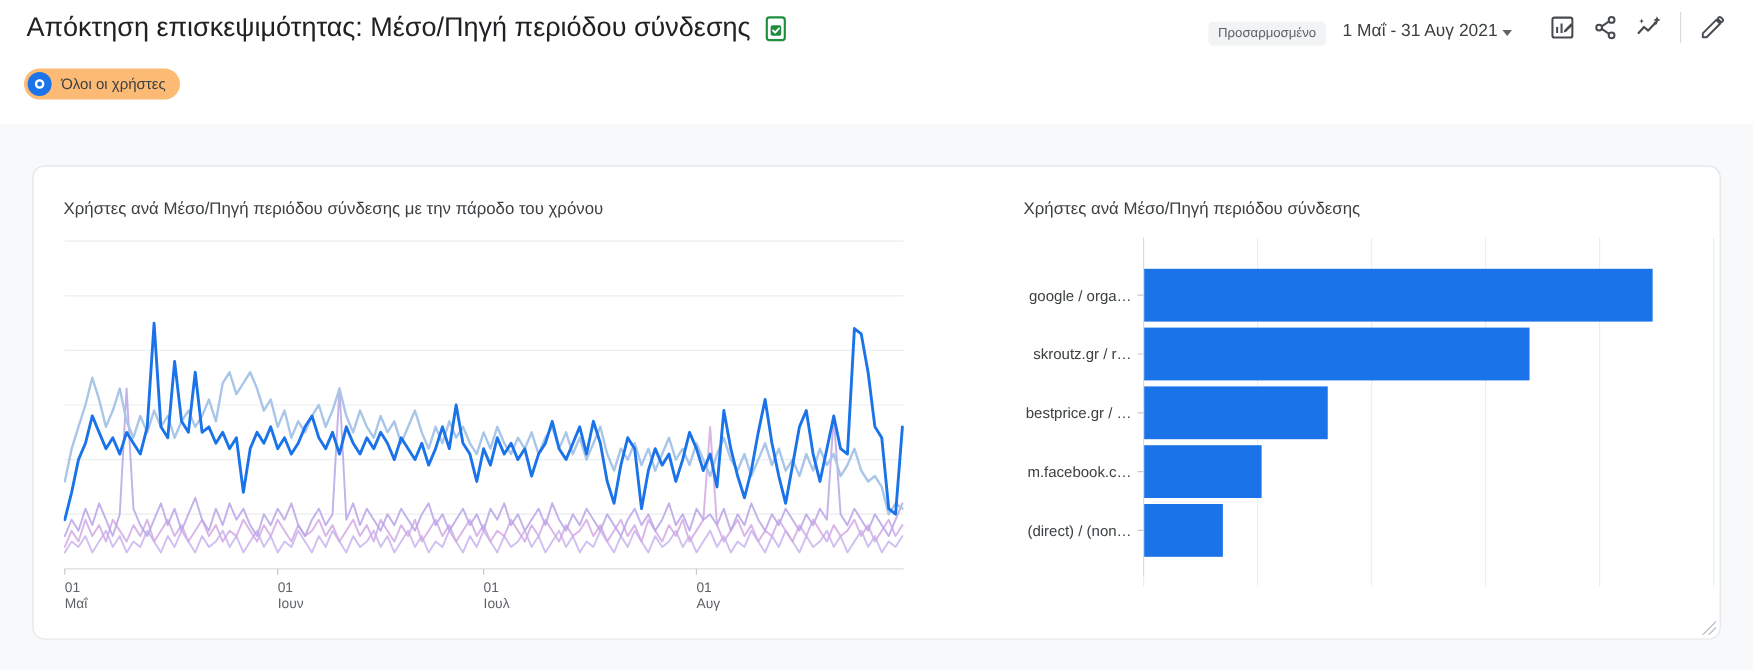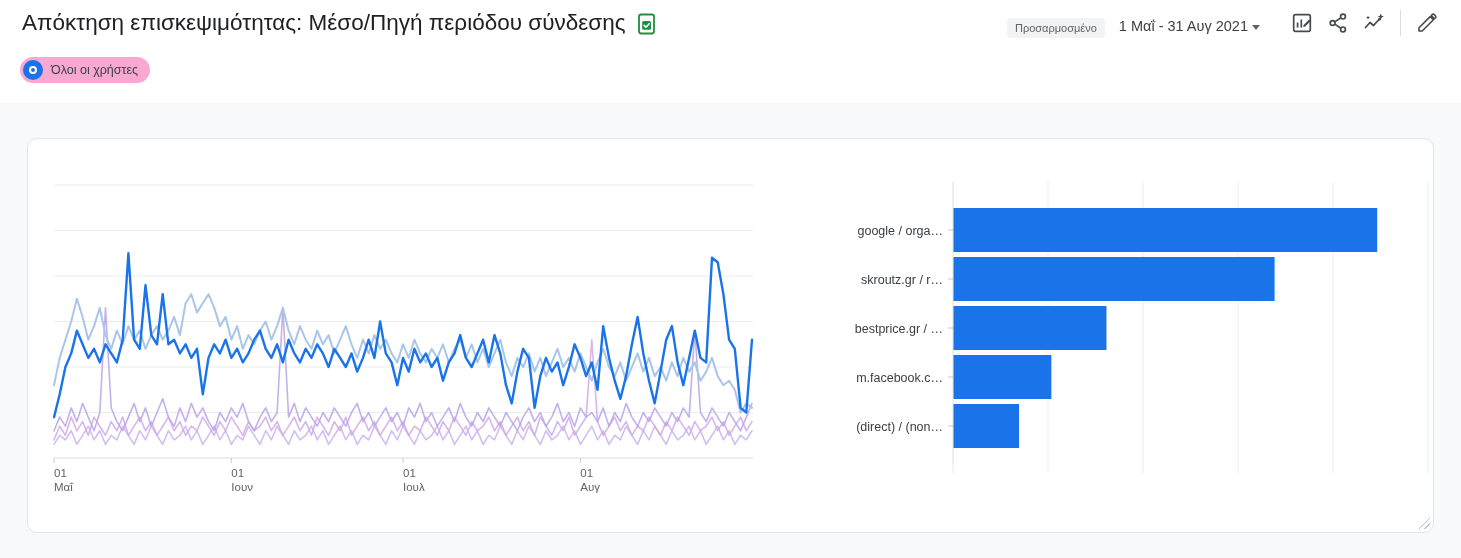--- a/index.html
+++ b/index.html
@@ -9,21 +9,21 @@
     background:#f7f9fa;
     font-family:"Liberation Sans","DejaVu Sans",sans-serif;
     -webkit-font-smoothing:antialiased;
   }
   .topbar { position:absolute; left:0; top:0; width:1461px; height:103px; background:#ffffff; }
   .title-row { position:absolute; left:22px; top:10px; display:flex; align-items:center; gap:10px; }
   .page-title { font-size:22.5px; font-weight:400; color:#202124; margin:0; white-space:nowrap; }
   .doc-check { display:inline-flex; margin-top:2px; }
 
   .chip { position:absolute; left:20px; top:57px; height:26px; display:inline-flex; align-items:center;
-          gap:8px; padding:0 12px 0 3px; background:#f9a8d4; border-radius:13px; cursor:pointer; }
+          gap:8px; padding:0 12px 0 3px; background:#fdba74; border-radius:13px; cursor:pointer; }
   .chip-circle { width:20px; height:20px; border-radius:50%; background:#1a73e8; display:flex; align-items:center; justify-content:center; }
   .chip-ring { width:8px; height:8px; border:2px solid #ffffff; border-radius:50%; }
   .chip-label { font-size:12.5px; color:#3c4043; }
 
   .topbar-right { position:absolute; right:16px; top:8px; height:30px; display:flex; align-items:flex-end; }
   .date-badge { background:#f1f3f4; color:#5f6368; font-size:11px; padding:4px 8px; border-radius:4px; margin-right:12px; white-space:nowrap; }
   .date-btn { display:flex; align-items:center; gap:4px; background:none; border:none; cursor:pointer;
               font-family:inherit; font-size:14.5px; color:#3c4043; padding:4px 2px; white-space:nowrap; }
   .caret { width:0; height:0; border-left:4.5px solid transparent; border-right:4.5px solid transparent; border-top:5px solid #5f6368; margin-top:2px; }
   .toolbar { display:flex; align-items:center; margin-left:22px; }
@@ -104,20 +104,21 @@
         <svg width="24" height="24" viewBox="0 0 24 24">
           <path d="M4 16.8 L4 20 l3.2 0 L18.4 8.8 l-3.2 -3.2 z M19.5 7.7 l1.1 -1.1 a1.1 1.1 0 0 0 0 -1.6 l-1.6 -1.6 a1.1 1.1 0 0 0 -1.6 0 l-1.1 1.1 z" fill="none" stroke="#474b4f" stroke-width="1.6" stroke-linejoin="round"></path>
         </svg>
       </button>
     </div>
   </div>
 </div>
 
 <div class="card">
   <div class="chart-block chart-left">
+    <h2>Χρήστες ανά Μέσο/Πηγή περιόδου σύνδεσης με την πάροδο του χρόνου</h2>
     <svg id="line-chart" width="702" height="324" viewBox="0 0 702 324">
         <line x1="1" y1="232.5" x2="700" y2="232.5" stroke="#ebedef" stroke-width="1"></line>
         <line x1="1" y1="187" x2="700" y2="187" stroke="#ebedef" stroke-width="1"></line>
         <line x1="1" y1="141.5" x2="700" y2="141.5" stroke="#ebedef" stroke-width="1"></line>
         <line x1="1" y1="96" x2="700" y2="96" stroke="#ebedef" stroke-width="1"></line>
         <line x1="1" y1="50.5" x2="700" y2="50.5" stroke="#ebedef" stroke-width="1"></line>
         <line x1="1" y1="5" x2="700" y2="5" stroke="#ebedef" stroke-width="1"></line>
         <line x1="1" y1="278" x2="700" y2="278" stroke="#dadce0" stroke-width="1"></line>
         <line x1="1" y1="278" x2="1" y2="283" stroke="#c7cacd" stroke-width="1"></line>
         <text x="1" y="297" font-size="11.5" fill="#5f6368">01</text>
@@ -133,20 +134,21 @@
         <text x="527.3618" y="311" font-size="11.5" fill="#5f6368">Αυγ</text>
         <polyline points="1.0,264.4 6.7,255.3 12.4,259.8 18.2,250.7 23.9,264.4 29.6,255.3 35.3,246.2 41.0,259.8 46.8,250.7 52.5,264.4 58.2,255.3 63.9,259.8 69.7,246.2 75.4,255.3 81.1,264.4 86.8,250.7 92.5,259.8 98.3,246.2 104.0,255.3 109.7,264.4 115.4,250.7 121.1,259.8 126.9,255.3 132.6,246.2 138.3,259.8 144.0,250.7 149.8,264.4 155.5,255.3 161.2,246.2 166.9,259.8 172.6,250.7 178.4,264.4 184.1,255.3 189.8,259.8 195.5,246.2 201.2,255.3 207.0,264.4 212.7,250.7 218.4,259.8 224.1,246.2 229.9,255.3 235.6,264.4 241.3,250.7 247.0,259.8 252.7,255.3 258.5,246.2 264.2,259.8 269.9,250.7 275.6,264.4 281.3,255.3 287.1,246.2 292.8,259.8 298.5,250.7 304.2,264.4 310.0,255.3 315.7,259.8 321.4,246.2 327.1,255.3 332.8,264.4 338.6,250.7 344.3,259.8 350.0,246.2 355.7,255.3 361.4,264.4 367.2,250.7 372.9,259.8 378.6,255.3 384.3,246.2 390.0,259.8 395.8,250.7 401.5,264.4 407.2,255.3 412.9,246.2 418.7,259.8 424.4,250.7 430.1,264.4 435.8,255.3 441.5,259.8 447.3,246.2 453.0,255.3 458.7,264.4 464.4,250.7 470.1,259.8 475.9,246.2 481.6,255.3 487.3,264.4 493.0,250.7 498.8,259.8 504.5,255.3 510.2,246.2 515.9,259.8 521.6,250.7 527.4,264.4 533.1,255.3 538.8,246.2 544.5,259.8 550.2,250.7 556.0,264.4 561.7,255.3 567.4,259.8 573.1,246.2 578.9,255.3 584.6,264.4 590.3,250.7 596.0,259.8 601.7,246.2 607.5,255.3 613.2,264.4 618.9,250.7 624.6,259.8 630.3,255.3 636.1,246.2 641.8,259.8 647.5,250.7 653.2,264.4 659.0,255.3 664.7,246.2 670.4,259.8 676.1,250.7 681.8,264.4 687.6,255.3 693.3,259.8 699.0,250.7" fill="none" stroke="#c7b5ee" stroke-width="1.6" stroke-linejoin="round" stroke-linecap="round" opacity="0.85"></polyline>
         <polyline points="1.0,259.8 6.7,246.2 12.4,255.3 18.2,237.1 23.9,250.7 29.6,241.6 35.3,255.3 41.0,237.1 46.8,246.2 52.5,255.3 58.2,241.6 63.9,250.7 69.7,237.1 75.4,255.3 81.1,246.2 86.8,237.1 92.5,250.7 98.3,241.6 104.0,255.3 109.7,246.2 115.4,237.1 121.1,250.7 126.9,241.6 132.6,255.3 138.3,246.2 144.0,250.7 149.8,237.1 155.5,246.2 161.2,255.3 166.9,241.6 172.6,250.7 178.4,237.1 184.1,246.2 189.8,255.3 195.5,241.6 201.2,250.7 207.0,246.2 212.7,237.1 218.4,250.7 224.1,241.6 229.9,255.3 235.6,246.2 241.3,237.1 247.0,250.7 252.7,241.6 258.5,255.3 264.2,237.1 269.9,246.2 275.6,255.3 281.3,241.6 287.1,250.7 292.8,237.1 298.5,255.3 304.2,246.2 310.0,237.1 315.7,250.7 321.4,241.6 327.1,255.3 332.8,246.2 338.6,237.1 344.3,250.7 350.0,241.6 355.7,255.3 361.4,246.2 367.2,250.7 372.9,237.1 378.6,246.2 384.3,255.3 390.0,241.6 395.8,250.7 401.5,237.1 407.2,246.2 412.9,255.3 418.7,241.6 424.4,250.7 430.1,246.2 435.8,237.1 441.5,250.7 447.3,241.6 453.0,255.3 458.7,246.2 464.4,237.1 470.1,250.7 475.9,241.6 481.6,255.3 487.3,237.1 493.0,246.2 498.8,255.3 504.5,241.6 510.2,250.7 515.9,237.1 521.6,255.3 527.4,246.2 533.1,237.1 538.8,159.7 544.5,241.6 550.2,255.3 556.0,246.2 561.7,237.1 567.4,250.7 573.1,241.6 578.9,255.3 584.6,246.2 590.3,250.7 596.0,237.1 601.7,246.2 607.5,255.3 613.2,241.6 618.9,250.7 624.6,237.1 630.3,246.2 636.1,255.3 641.8,241.6 647.5,250.7 653.2,246.2 659.0,237.1 664.7,250.7 670.4,241.6 676.1,255.3 681.8,246.2 687.6,237.1 693.3,250.7 699.0,241.6" fill="none" stroke="#d2a8e4" stroke-width="1.6" stroke-linejoin="round" stroke-linecap="round" opacity="0.85"></polyline>
         <polyline points="1.0,250.7 6.7,237.1 12.4,246.2 18.2,227.9 23.9,241.6 29.6,223.4 35.3,237.1 41.0,250.7 46.8,232.5 52.5,127.8 58.2,227.9 63.9,241.6 69.7,250.7 75.4,237.1 81.1,223.4 86.8,241.6 92.5,227.9 98.3,246.2 104.0,232.5 109.7,218.8 115.4,237.1 121.1,246.2 126.9,227.9 132.6,241.6 138.3,223.4 144.0,237.1 149.8,227.9 155.5,241.6 161.2,250.7 166.9,232.5 172.6,241.6 178.4,227.9 184.1,237.1 189.8,223.4 195.5,241.6 201.2,250.7 207.0,237.1 212.7,227.9 218.4,241.6 224.1,232.5 229.9,127.8 235.6,237.1 241.3,223.4 247.0,241.6 252.7,227.9 258.5,237.1 264.2,246.2 269.9,232.5 275.6,241.6 281.3,227.9 287.1,237.1 292.8,246.2 298.5,232.5 304.2,223.4 310.0,241.6 315.7,232.5 321.4,246.2 327.1,237.1 332.8,227.9 338.6,241.6 344.3,232.5 350.0,246.2 355.7,227.9 361.4,237.1 367.2,223.4 372.9,241.6 378.6,232.5 384.3,246.2 390.0,237.1 395.8,227.9 401.5,241.6 407.2,223.4 412.9,237.1 418.7,246.2 424.4,232.5 430.1,241.6 435.8,227.9 441.5,237.1 447.3,246.2 453.0,232.5 458.7,241.6 464.4,250.7 470.1,237.1 475.9,227.9 481.6,241.6 487.3,232.5 493.0,246.2 498.8,237.1 504.5,223.4 510.2,241.6 515.9,232.5 521.6,246.2 527.4,227.9 533.1,237.1 538.8,232.5 544.5,241.6 550.2,227.9 556.0,246.2 561.7,232.5 567.4,241.6 573.1,223.4 578.9,237.1 584.6,246.2 590.3,232.5 596.0,241.6 601.7,227.9 607.5,237.1 613.2,246.2 618.9,232.5 624.6,241.6 630.3,227.9 636.1,237.1 641.8,150.6 647.5,232.5 653.2,241.6 659.0,227.9 664.7,237.1 670.4,246.2 676.1,232.5 681.8,241.6 687.6,250.7 693.3,237.1 699.0,223.4" fill="none" stroke="#b9a3e6" stroke-width="1.6" stroke-linejoin="round" stroke-linecap="round" opacity="0.85"></polyline>
         <polyline points="1.0,205.2 6.7,177.9 12.4,159.7 18.2,141.5 23.9,118.8 29.6,136.9 35.3,159.7 41.0,146.1 46.8,127.8 52.5,155.1 58.2,168.8 63.9,150.6 69.7,164.3 75.4,146.1 81.1,159.7 86.8,150.6 92.5,168.8 98.3,155.1 104.0,146.1 109.7,159.7 115.4,150.6 121.1,136.9 126.9,155.1 132.6,123.3 138.3,114.2 144.0,132.4 149.8,123.3 155.5,114.2 161.2,127.8 166.9,146.1 172.6,136.9 178.4,159.7 184.1,146.1 189.8,168.8 195.5,155.1 201.2,164.3 207.0,150.6 212.7,141.5 218.4,159.7 224.1,146.1 229.9,127.8 235.6,150.6 241.3,164.3 247.0,146.1 252.7,159.7 258.5,168.8 264.2,150.6 269.9,164.3 275.6,155.1 281.3,173.4 287.1,159.7 292.8,146.1 298.5,164.3 304.2,177.9 310.0,159.7 315.7,173.4 321.4,155.1 327.1,168.8 332.8,159.7 338.6,173.4 344.3,182.4 350.0,164.3 355.7,177.9 361.4,159.7 367.2,173.4 372.9,182.4 378.6,168.8 384.3,177.9 390.0,164.3 395.8,182.4 401.5,168.8 407.2,159.7 412.9,177.9 418.7,164.3 424.4,182.4 430.1,168.8 435.8,187.0 441.5,173.4 447.3,159.7 453.0,182.4 458.7,196.1 464.4,177.9 470.1,187.0 475.9,173.4 481.6,191.6 487.3,177.9 493.0,196.1 498.8,182.4 504.5,168.8 510.2,187.0 515.9,177.9 521.6,191.6 527.4,173.4 533.1,187.0 538.8,200.7 544.5,182.4 550.2,168.8 556.0,187.0 561.7,196.1 567.4,182.4 573.1,200.7 578.9,187.0 584.6,173.4 590.3,191.6 596.0,177.9 601.7,196.1 607.5,187.0 613.2,200.7 618.9,182.4 624.6,196.1 630.3,177.9 636.1,191.6 641.8,182.4 647.5,200.7 653.2,191.6 659.0,177.9 664.7,196.1 670.4,205.2 676.1,200.7 681.8,209.8 687.6,232.5 693.3,223.4 699.0,227.9" fill="none" stroke="#a9c6e8" stroke-width="2" stroke-linejoin="round" stroke-linecap="round" opacity="1"></polyline>
         <polyline points="1.0,237.1 6.7,214.3 12.4,187.0 18.2,173.4 23.9,150.6 29.6,164.3 35.3,177.9 41.0,168.8 46.8,182.4 52.5,164.3 58.2,173.4 63.9,182.4 69.7,159.7 75.4,73.3 81.1,159.7 86.8,168.8 92.5,105.1 98.3,155.1 104.0,164.3 109.7,114.2 115.4,164.3 121.1,159.7 126.9,173.4 132.6,164.3 138.3,177.9 144.0,168.8 149.8,214.3 155.5,177.9 161.2,164.3 166.9,173.4 172.6,159.7 178.4,177.9 184.1,168.8 189.8,182.4 195.5,173.4 201.2,159.7 207.0,150.6 212.7,168.8 218.4,177.9 224.1,164.3 229.9,182.4 235.6,159.7 241.3,173.4 247.0,182.4 252.7,168.8 258.5,177.9 264.2,164.3 269.9,173.4 275.6,187.0 281.3,168.8 287.1,177.9 292.8,187.0 298.5,173.4 304.2,191.6 310.0,177.9 315.7,159.7 321.4,177.9 327.1,141.5 332.8,173.4 338.6,182.4 344.3,205.2 350.0,177.9 355.7,191.6 361.4,168.8 367.2,182.4 372.9,173.4 378.6,187.0 384.3,177.9 390.0,200.7 395.8,182.4 401.5,173.4 407.2,155.1 412.9,177.9 418.7,187.0 424.4,173.4 430.1,159.7 435.8,182.4 441.5,155.1 447.3,173.4 453.0,205.2 458.7,223.4 464.4,191.6 470.1,168.8 475.9,177.9 481.6,227.9 487.3,196.1 493.0,177.9 498.8,191.6 504.5,182.4 510.2,205.2 515.9,187.0 521.6,164.3 527.4,177.9 533.1,196.1 538.8,182.4 544.5,209.8 550.2,146.1 556.0,177.9 561.7,200.7 567.4,218.8 573.1,196.1 578.9,164.3 584.6,136.9 590.3,173.4 596.0,200.7 601.7,223.4 607.5,191.6 613.2,159.7 618.9,146.1 624.6,182.4 630.3,205.2 636.1,177.9 641.8,150.6 647.5,177.9 653.2,182.4 659.0,77.8 664.7,82.3 670.4,114.2 676.1,159.7 681.8,168.8 687.6,227.9 693.3,232.5 699.0,159.7" fill="none" stroke="#1a73e8" stroke-width="2.4" stroke-linejoin="round" stroke-linecap="round" opacity="1"></polyline>
       </svg>
   </div>
 
   <div class="chart-block chart-right">
+    <h2>Χρήστες ανά Μέσο/Πηγή περιόδου σύνδεσης</h2>
     <svg id="bar-chart" width="578" height="300" viewBox="0 0 578 300">
         <line x1="100" y1="2" x2="100" y2="284" stroke="#dadce0" stroke-width="1"></line>
         <line x1="100" y1="284" x2="100" y2="293" stroke="#ebedef" stroke-width="1"></line>
         <line x1="195" y1="2" x2="195" y2="284" stroke="#ebedef" stroke-width="1"></line>
         <line x1="195" y1="284" x2="195" y2="293" stroke="#ebedef" stroke-width="1"></line>
         <line x1="290" y1="2" x2="290" y2="284" stroke="#ebedef" stroke-width="1"></line>
         <line x1="290" y1="284" x2="290" y2="293" stroke="#ebedef" stroke-width="1"></line>
         <line x1="385" y1="2" x2="385" y2="284" stroke="#ebedef" stroke-width="1"></line>
         <line x1="385" y1="284" x2="385" y2="293" stroke="#ebedef" stroke-width="1"></line>
         <line x1="480" y1="2" x2="480" y2="284" stroke="#ebedef" stroke-width="1"></line>

